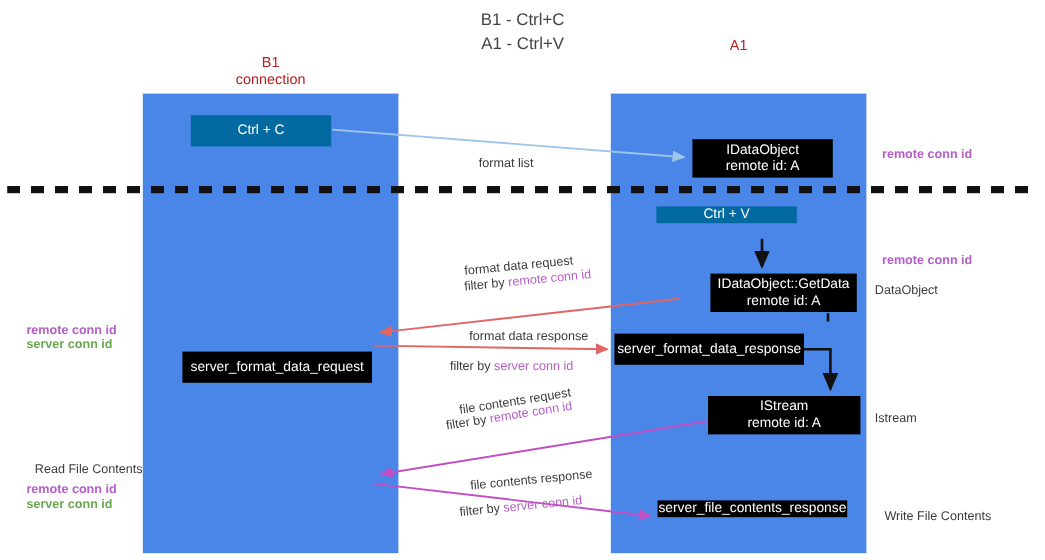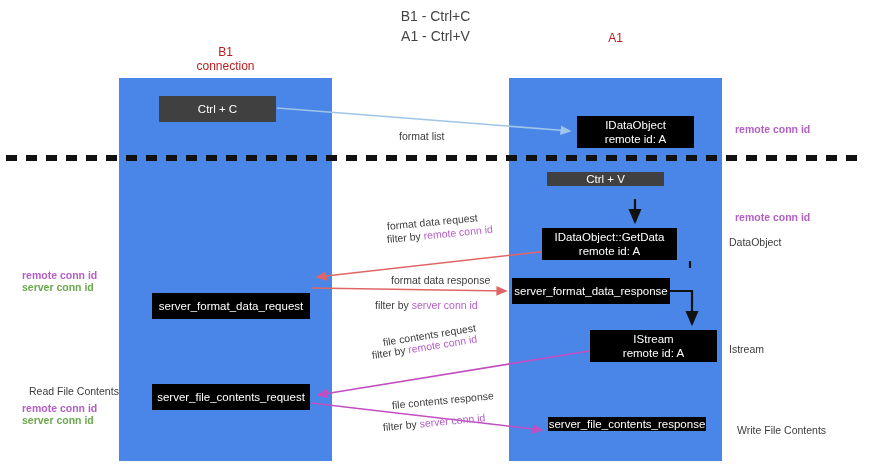--- a/index.html
+++ b/index.html
@@ -31,27 +31,27 @@
     text-align:center;font-size:14px;line-height:20px;color:#434343;
   }
 
   
   .box{
     position:absolute;box-sizing:border-box;
     display:flex;align-items:center;justify-content:center;
     text-align:center;color:#ffffff;font-size:11.5px;line-height:14px;
     padding:2px 4px;
   }
-  .box.green{background:#404040;}
+  .box.green{background:#0369a1;}
   .box.orange{background:#000000;}
 
   #box-ctrlc{left:159px;top:96px;width:117px;height:26px;}
   #box-idataobject{left:577px;top:116px;width:117px;height:32px;}
   #box-ctrlv{left:547px;top:172px;width:117px;height:14px;}
-  #box-getdata{left:542px;top:228px;width:135px;height:32px;align-items:flex-end;}
+  #box-getdata{left:592px;top:228px;width:122px;height:32px;align-items:flex-end;}
   #box-sfdreq{left:152px;top:268px;width:158px;height:26px;margin-top:25px;}
   #box-sfdres{left:512px;top:278px;width:158px;height:26px;}
   #box-istream{left:590px;top:330px;width:127px;height:32px;}
   #box-sfcreq{left:152px;top:384px;width:158px;height:26px;}
   #box-sfcres{left:548px;top:417px;width:158px;height:14px;}
 
   
   #divider{
     position:absolute;left:6px;top:155px;width:859px;height:6px;
     background-image:repeating-linear-gradient(to right,#111 0 11px,transparent 11px 20px);
@@ -167,21 +167,20 @@
   <div id="box-sfdreq" class="box orange">server_format_data_request</div>
   <div id="box-sfdres" class="box orange">server_format_data_response</div>
 
   <div id="box-istream" class="box orange">
     <div>
       <div>IStream</div>
       <div>remote id: A</div>
     </div>
   </div>
 
-  <div id="box-sfcreq" class="box orange">server_file_contents_request</div>
   <div id="box-sfcres" class="box orange">server_file_contents_response</div>
 
   <div id="t-formatlist" class="lbl">format list</div>
 
   <div id="t-fdreq" class="lbl rot-neg">format data request</div>
   <div id="t-fdreq2" class="lbl rot-neg">
     <span>filter by </span><span class="purple bold">remote conn id</span>
   </div>
 
   <div id="t-fdres" class="lbl">format data response</div>

